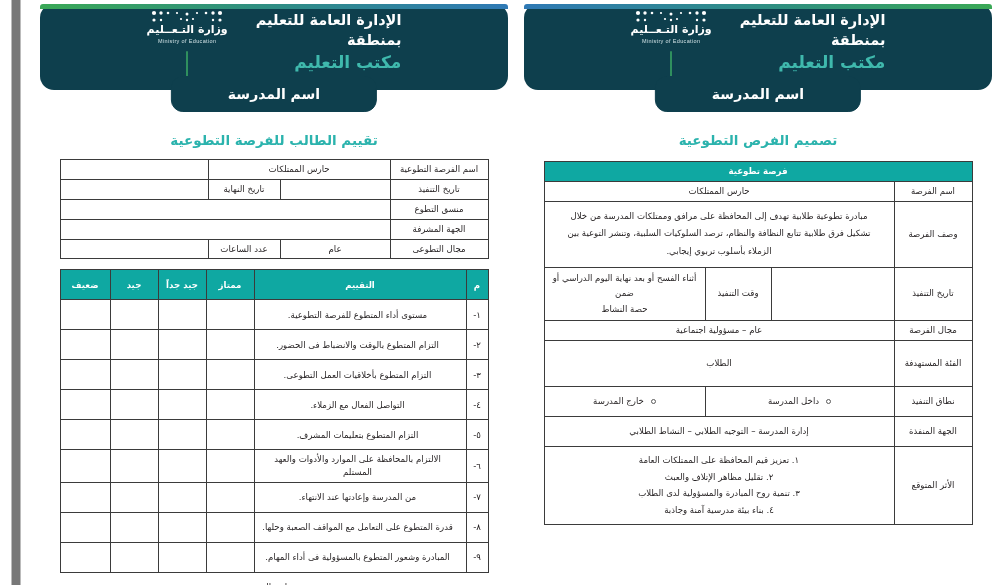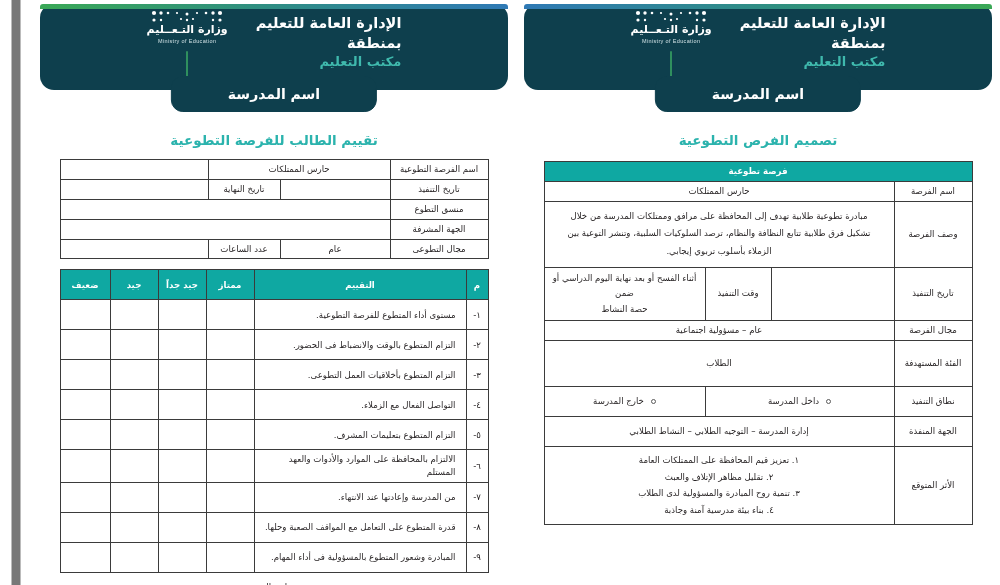--- a/index.html
+++ b/index.html
@@ -123,21 +123,21 @@
     line-height: 1.35;
   }
   .dept-l1, .dept-l2 {
     color: #ffffff;
     font-size: 14.5px;
     font-weight: 700;
     white-space: nowrap;
   }
   .dept-office {
     color: #3fb9ad;
-    font-size: 13px;
+    font-size: 17px;
     font-weight: 700;
     white-space: nowrap;
   }
 
   .school-pill {
     position: absolute;
     bottom: -22px;
     left: 50%;
     transform: translateX(-50%);
     background: #0e3f4d;
@@ -192,21 +192,21 @@
   .tbl-info td { height: 17px; }
   .lbl { text-align: center; white-space: nowrap; }
   .val { text-align: center; }
 
   .tbl-eval {
     width: 428px;
     margin: 10px auto 0 auto;
   }
   .tbl-eval td { height: 30px; }
   .tbl-eval .c-num  { text-align: center; }
-  .tbl-eval .c-item { text-align: right; padding-right: 10px; }
+  .tbl-eval .c-item { text-align: center; padding-right: 10px; }
   .tbl-eval .c-mark { }
 
   .tail-line {
     width: 428px;
     margin: 9px auto 0 auto;
     text-align: center;
     font-size: 8.6px;
     color: #231f20;
   }
 

